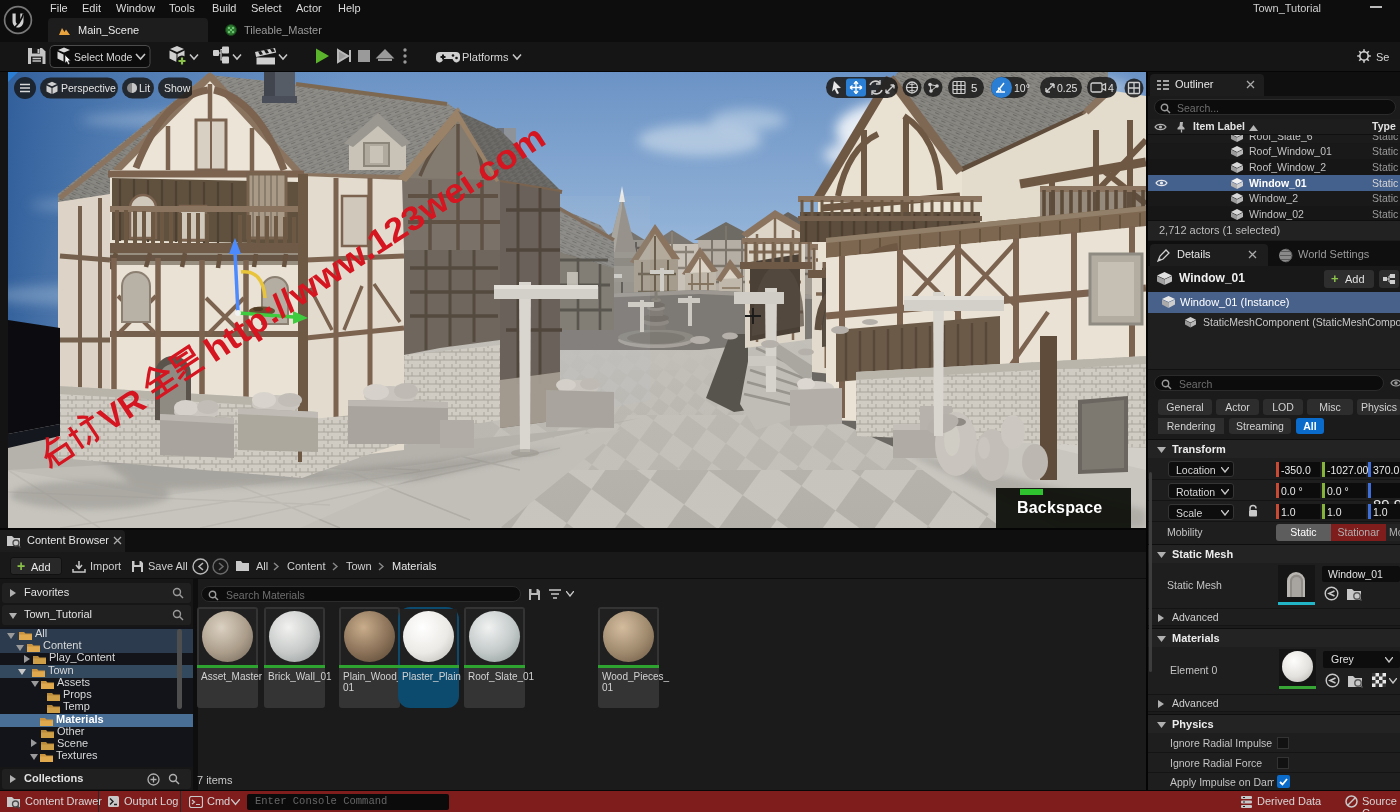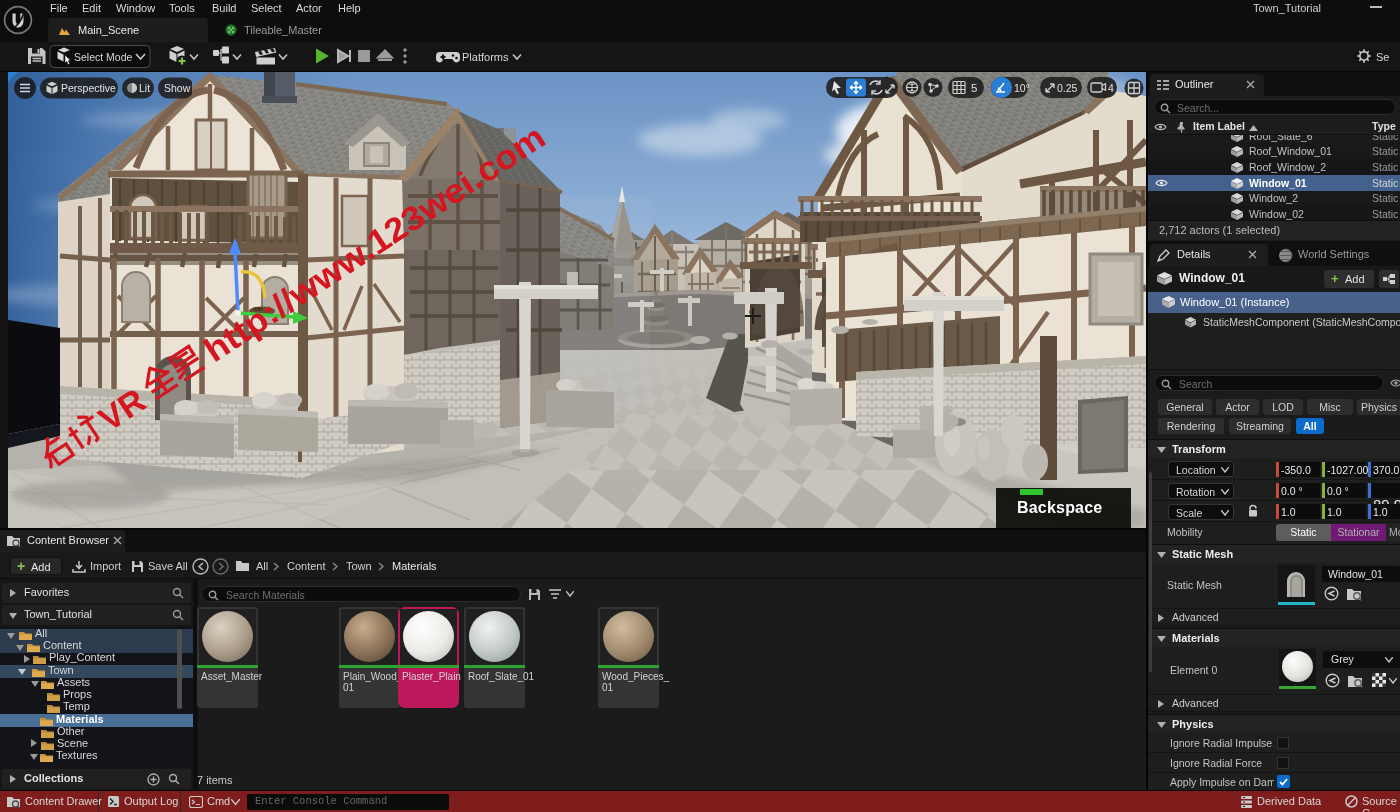--- a/index.html
+++ b/index.html
@@ -977,21 +977,21 @@
             <span class="abs" style="left:5px;top:1.5px;font-size:10.5px;color:#e8e8e8;">1.0</span>
           </div>
         <div class="abs" style="left:220px;top:3px;width:34px;height:15px;background:#0c0c0c;">
             <div class="abs" style="left:0;top:0;width:2.5px;height:15px;background:#3e6fd8;"></div>
             <span class="abs" style="left:5px;top:1.5px;font-size:10.5px;color:#e8e8e8;">1.0</span>
           </div>
       </div>
       <div class="abs" style="left:0;top:64px;width:254px;height:22px;">
         <span class="abs" style="left:19px;top:4px;font-size:10.5px;color:#c4c4c4;">Mobility</span>
         <div class="abs" style="left:128px;top:2px;width:55px;height:17px;background:#5d5d5d;border-radius:3px 0 0 3px;text-align:center;line-height:17px;font-size:10.5px;color:#fff;">Static</div>
-        <div class="abs" style="left:183px;top:2px;width:55px;height:17px;background:#701a75;text-align:center;line-height:17px;font-size:10.5px;color:#b0b0b0;">Stationar</div>
+        <div class="abs" style="left:183px;top:2px;width:55px;height:17px;background:#7f1d1d;text-align:center;line-height:17px;font-size:10.5px;color:#b0b0b0;">Stationar</div>
         <div class="abs" style="left:238px;top:2px;width:16px;height:17px;background:#242424;font-size:10.5px;color:#b0b0b0;line-height:17px;padding-left:3px;">Mo</div>
       </div>
     </div>
 
     <div class="abs" style="left:0;top:472px;width:254px;height:19px;background:#232323;border-top:1px solid #0e0e0e;">
       <svg class="abs" style="left:9px;top:7px;" width="9" height="6">
           <path d="M0 0 L9 0 L4.5 6 Z" fill="#b0b0b0"></path>
         </svg>
       <span class="abs" style="left:24px;top:2.5px;font-size:11px;font-weight:bold;color:#ededed;">Static Mesh</span>
     </div>
@@ -1303,28 +1303,35 @@
     </div>
     <span class="abs" style="left:197px;top:244px;font-size:11px;color:#c8c8c8;">7 items</span>
 
     <div class="abs" style="left:197px;top:77px;width:61px;height:101px;background:#343434;border-radius:3px;">
       <div class="abs" style="left:2px;top:2px;width:57px;height:56px;background:#202020;">
           <div class="abs" style="left:3px;top:2px;width:51px;height:51px;border-radius:50%;background:radial-gradient(circle at 38% 32%,#dbd1c2,#ab9d8a 55%,#6e6154);"></div>
         </div>
       <div class="abs" style="left:0px;top:58px;width:61px;height:3px;background:#2fa32f;"></div>
       <div class="abs" style="left:4px;top:64px;font-size:10px;color:#d2d2d2;">Asset_Master</div>
     </div>
+    <div class="abs" style="left:264px;top:77px;width:61px;height:101px;background:#343434;border-radius:3px;">
+      <div class="abs" style="left:2px;top:2px;width:57px;height:56px;background:#202020;">
+          <div class="abs" style="left:3px;top:2px;width:51px;height:51px;border-radius:50%;background:radial-gradient(circle at 38% 32%,#f2f2f0,#c6c9c8 55%,#8e9494);"></div>
+        </div>
+      <div class="abs" style="left:0px;top:58px;width:61px;height:3px;background:#2fa32f;"></div>
+      <div class="abs" style="left:4px;top:64px;font-size:10px;color:#d2d2d2;">Brick_Wall_01</div>
+    </div>
     <div class="abs" style="left:339px;top:77px;width:61px;height:101px;background:#343434;border-radius:3px;">
       <div class="abs" style="left:2px;top:2px;width:57px;height:56px;background:#202020;">
           <div class="abs" style="left:3px;top:2px;width:51px;height:51px;border-radius:50%;background:radial-gradient(circle at 38% 32%,#c9ad8b,#8a7158 55%,#54422f);"></div>
         </div>
       <div class="abs" style="left:0px;top:58px;width:61px;height:3px;background:#2fa32f;"></div>
       <div class="abs" style="left:4px;top:64px;font-size:10px;color:#d2d2d2;line-height:11px;">Plain_Wood_<br>01</div>
     </div>
-    <div class="abs" style="left:398px;top:77px;width:61px;height:101px;background:#be185d;border-radius:7px;">
+    <div class="abs" style="left:398px;top:77px;width:61px;height:101px;background:#0c4a6e;border-radius:12px;">
       <div class="abs" style="left:2px;top:2px;width:57px;height:56px;background:#202020;">
           <div class="abs" style="left:3px;top:2px;width:51px;height:51px;border-radius:50%;background:radial-gradient(circle at 38% 32%,#ffffff,#eceae6 55%,#b5b3ad);"></div>
         </div>
       <div class="abs" style="left:0px;top:58px;width:61px;height:3px;background:#2fa32f;"></div>
       <div class="abs" style="left:4px;top:64px;font-size:10px;color:#d2d2d2;">Plaster_Plain</div>
     </div>
     <div class="abs" style="left:464px;top:77px;width:61px;height:101px;background:#343434;border-radius:3px;">
       <div class="abs" style="left:2px;top:2px;width:57px;height:56px;background:#202020;">
           <div class="abs" style="left:3px;top:2px;width:51px;height:51px;border-radius:50%;background:radial-gradient(circle at 38% 32%,#f0f2f1,#c2c8c8 55%,#879292);"></div>
         </div>

